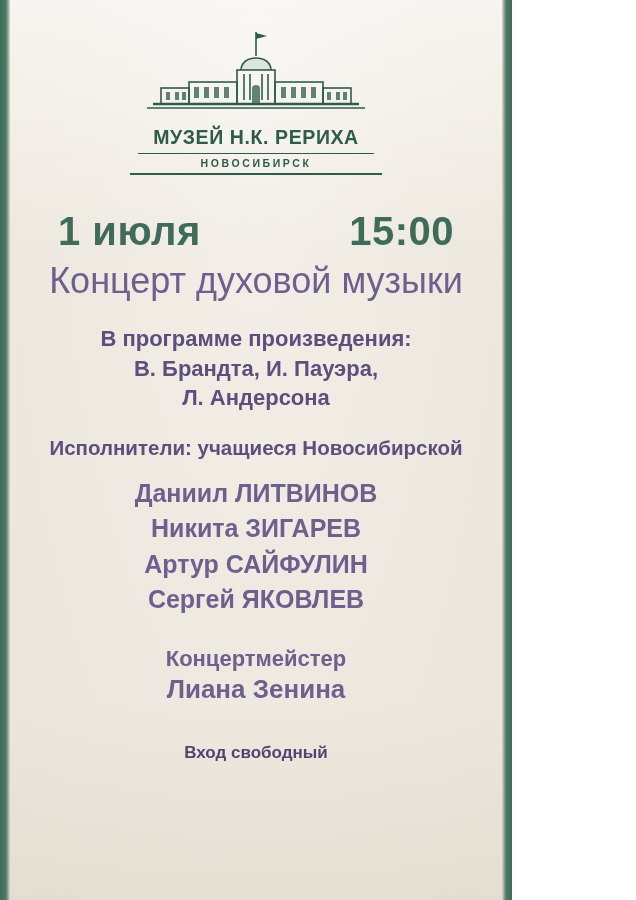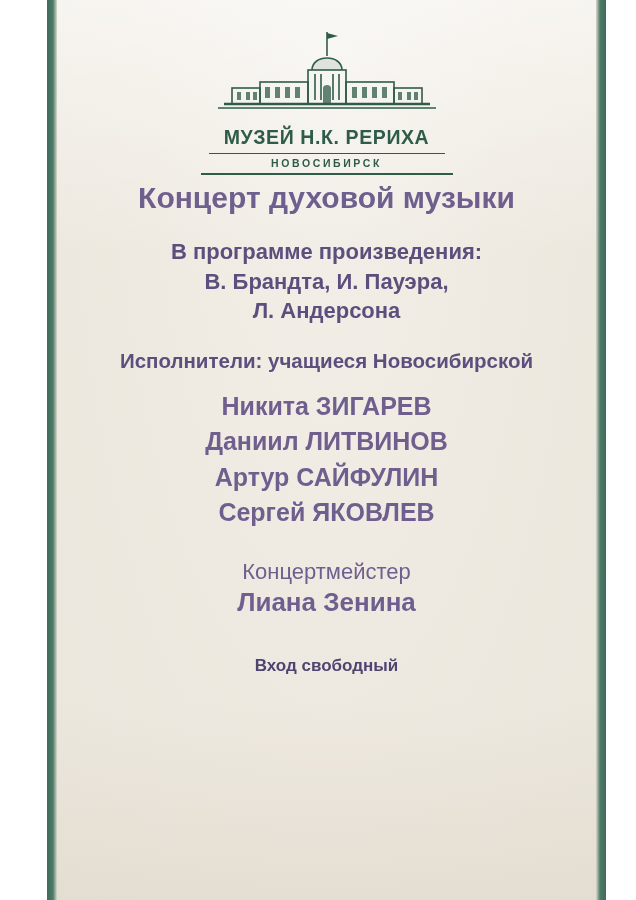--- a/index.html
+++ b/index.html
@@ -5,27 +5,26 @@
   html, body {
     margin: 0;
     padding: 0;
     background: #ffffff;
   }
   body {
     font-family: "Liberation Sans", sans-serif;
   }
   .poster {
     position: relative;
-    width: 559px;
+    width: 512px;
     height: 900px;
     box-sizing: border-box;
     background:
       radial-gradient(ellipse at 50% 8%, #f3f0ea 0%, #efeae1 45%, #ebe6dc 100%);
     overflow: hidden;
-    margin-left: 47px;
   }
   .poster::before {
     content: "";
     position: absolute;
     inset: 0;
     background:
       linear-gradient(180deg, rgba(255,255,255,0.55) 0%, rgba(255,255,255,0.0) 28%),
       linear-gradient(0deg, rgba(221,214,201,0.55) 0%, rgba(221,214,201,0.0) 22%);
     pointer-events: none;
   }
@@ -97,22 +96,22 @@
   .title {
     margin-top: 28px;
     color: #6f5f8e;
     font-weight: bold;
     font-size: 40px;
     letter-spacing: 0.2px;
   }
   .subtitle {
     margin-top: 6px;
     color: #6f5f8e;
-    font-weight: bold;
-    font-size: 30px;
+    font-weight: normal;
+    font-size: 36px;
   }
 
   .program-head {
     margin-top: 24px;
     color: #5d4f7d;
     font-weight: bold;
     font-size: 22px;
   }
   .program-list {
     color: #5d4f7d;
@@ -131,21 +130,21 @@
   .performers {
     margin-top: 14px;
     color: #6f5f8e;
     font-weight: bold;
     font-size: 25px;
     line-height: 1.42;
   }
   .accompanist-label {
     margin-top: 28px;
     color: #6f5f8e;
-    font-weight: normal;
+    font-weight: bold;
     font-size: 22px;
   }
   .accompanist-name {
     margin-top: 2px;
     color: #6f5f8e;
     font-weight: bold;
     font-size: 26px;
   }
   .entry {
     margin-top: 38px;
@@ -212,36 +211,40 @@
             <line x1="16" y1="78" x2="234" y2="78" stroke-width="1.4"></line>
           </g>
         </svg>
       </span>
       <div class="logo-title">МУЗЕЙ Н.К. РЕРИХА</div>
       <div class="logo-rule"></div>
       <div class="logo-sub">НОВОСИБИРСК</div>
       <div class="logo-rule2"></div>
     </div>
 
+    <div class="datetime">
+      <span>1 июля</span>
+      <span>15:00</span>
+    </div>
 
     <div class="subtitle">Концерт духовой музыки</div>
 
     <div class="program-head">В программе произведения:</div>
     <div class="program-list">
       <span class="line">В. Брандта, И. Пауэра,</span>
       <span class="line">Л. Андерсона</span>
     </div>
 
     <div class="performers-note">
       <span class="line">Исполнители: учащиеся Новосибирской</span>
     </div>
 
     <div class="performers">
+      <span class="line">Даниил ЛИТВИНОВ</span>
       <span class="line">Никита ЗИГАРЕВ</span>
-      <span class="line">Даниил ЛИТВИНОВ</span>
       <span class="line">Артур САЙФУЛИН</span>
       <span class="line">Сергей ЯКОВЛЕВ</span>
     </div>
 
     <div class="accompanist-label">Концертмейстер</div>
     <div class="accompanist-name">Лиана Зенина</div>
 
     <div class="entry">Вход свободный</div>
   </div>
 </div>

